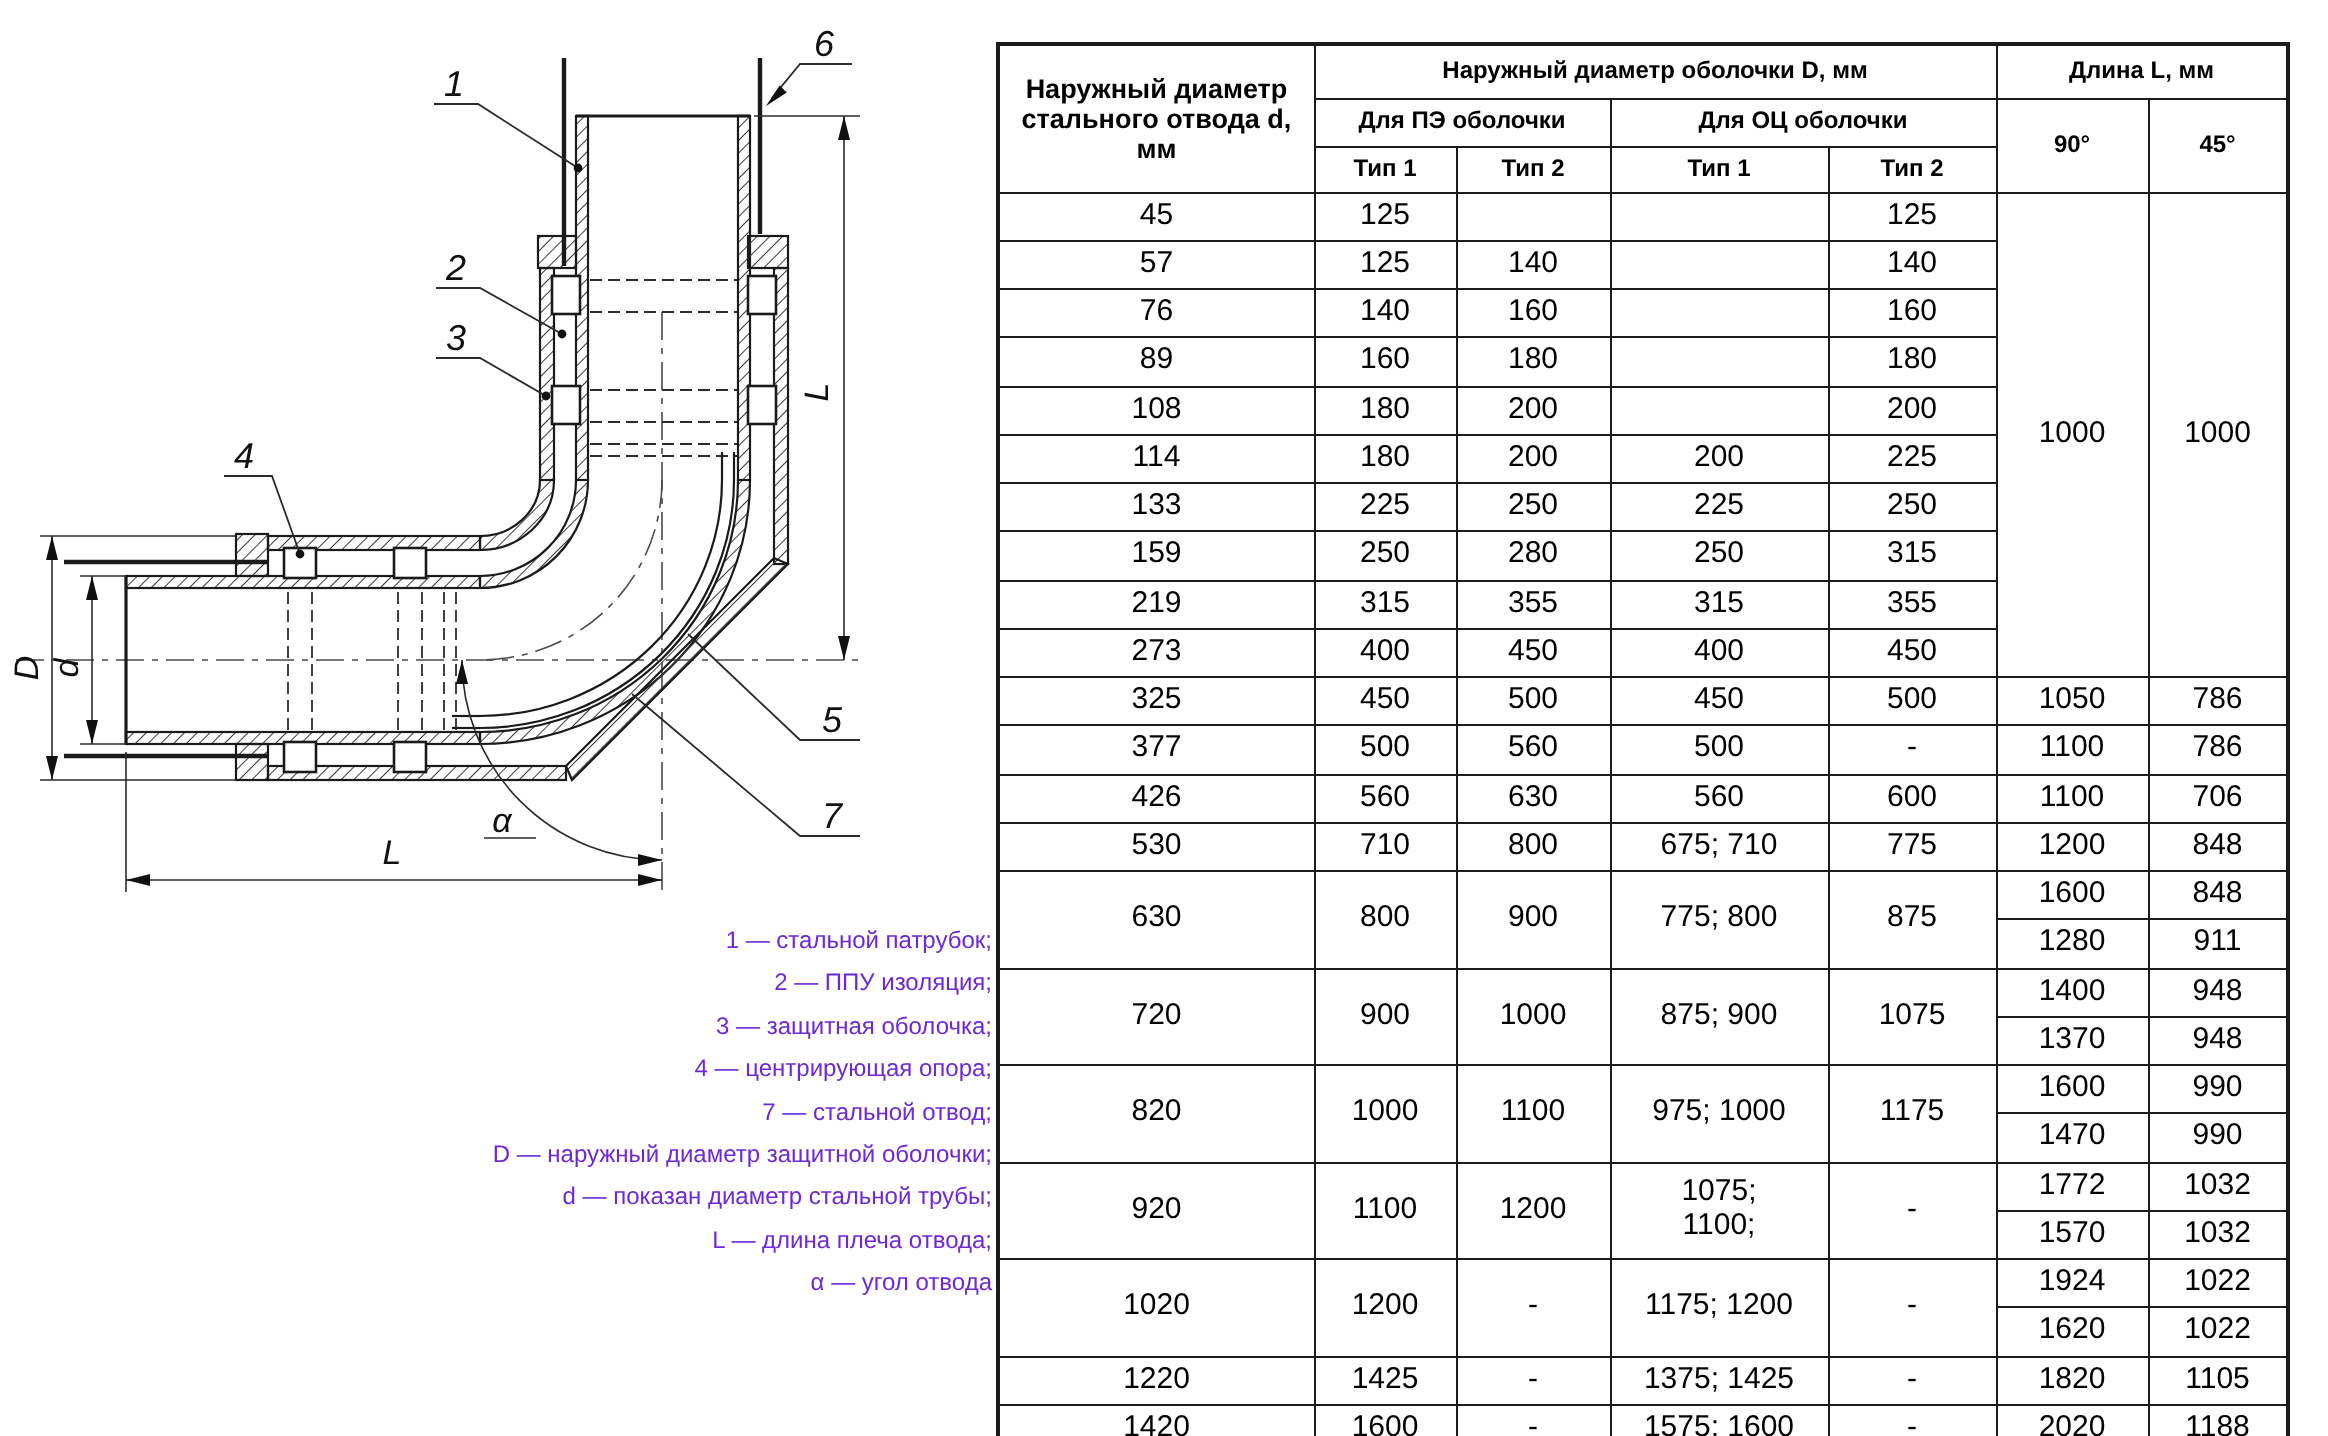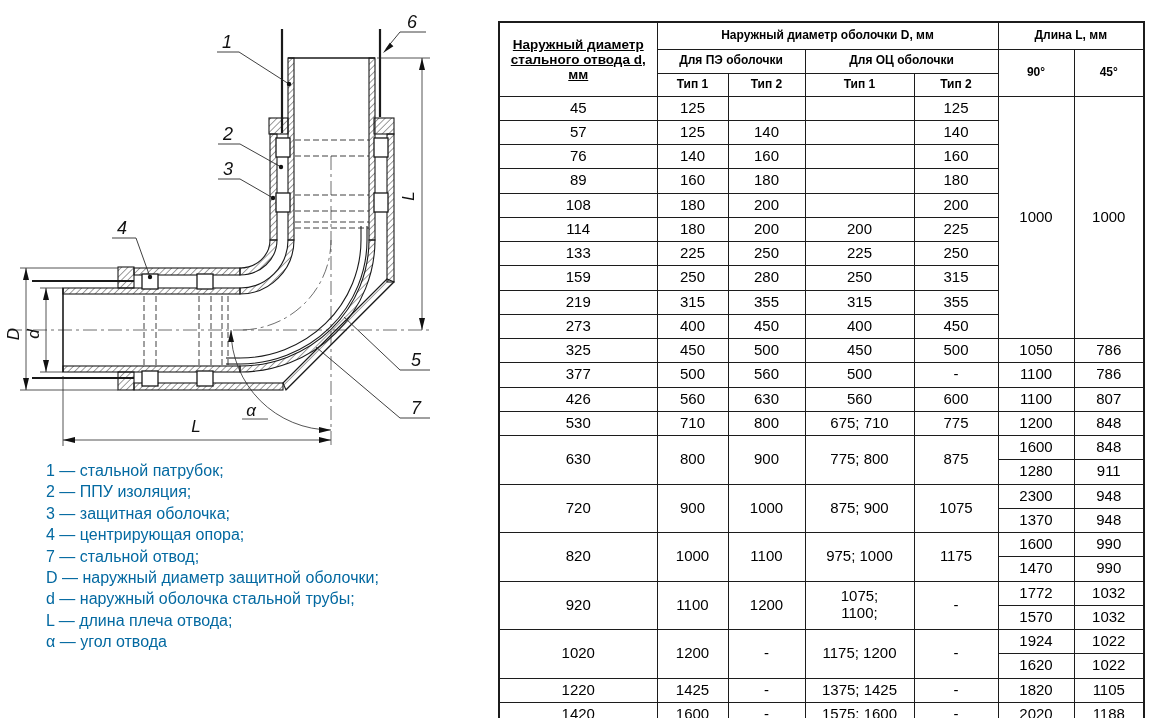--- a/index.html
+++ b/index.html
@@ -1,27 +1,27 @@
 <!DOCTYPE html>
 <html><head>
 <meta charset="utf-8">
 <style>
   html,body{margin:0;padding:0;background:#fff;}
   .canvas{position:relative;width:1164px;height:718px;background:#fff;overflow:hidden;
           font-family:"Liberation Sans",sans-serif;color:#111;}
   .drawing{position:absolute;left:0;top:0;width:500px;height:718px;}
   .legend{position:absolute;left:46px;top:460px;width:450px;}
-  .legend-line{font-size:16px;line-height:21.4px;color:#0369a1;white-space:nowrap;}
+  .legend-line{font-size:12px;line-height:21.4px;color:#6d28d9;white-space:nowrap;text-align:right;}
   .tablewrap{position:absolute;left:498px;top:21px;}
   table.spec{border-collapse:collapse;table-layout:fixed;width:645px;}
   table.spec th,table.spec td{border:1.5px solid #1c1c1c;text-align:center;vertical-align:middle;
           padding:0 2px;color:#000;}
   table.spec{border:2px solid #1c1c1c;}
   table.spec th{font-size:12px;font-weight:bold;white-space:pre-line;line-height:1.12;}
-  table.spec th.c1{font-size:13.5px;text-decoration:underline;}
+  table.spec th.c1{font-size:13.5px;}
   table.spec td{font-size:15px;font-weight:400;white-space:pre-line;line-height:1.12;height:23.26px;}
   tr.h1{height:27px;} tr.h2{height:24px;} tr.h3{height:23px;}
   svg text{font-family:"Liberation Sans",sans-serif;}
   .callout{font-style:italic;font-size:18px;fill:#111;}
   .dimlbl{font-style:italic;font-size:17px;fill:#111;}
 </style>
 </head>
 <body>
 
 <div class="canvas">
@@ -187,21 +187,21 @@
   </svg>
   </div>
 
   <div class="legend">
       <div class="legend-line">1 — стальной патрубок;</div>
       <div class="legend-line">2 — ППУ изоляция;</div>
       <div class="legend-line">3 — защитная оболочка;</div>
       <div class="legend-line">4 — центрирующая опора;</div>
       <div class="legend-line">7 — стальной отвод;</div>
       <div class="legend-line">D — наружный диаметр защитной оболочки;</div>
-      <div class="legend-line">d — наружный оболочка стальной трубы;</div>
+      <div class="legend-line">d — показан диаметр стальной трубы;</div>
       <div class="legend-line">L — длина плеча отвода;</div>
       <div class="legend-line">α — угол отвода</div>
     </div>
 
   <div class="tablewrap">
     <table class="spec">
       <colgroup>
         <col style="width:158px">
           <col style="width:71px">
           <col style="width:77px">
@@ -321,21 +321,21 @@
             <td>1100</td>
             <td>786</td>
           </tr>
           <tr>
             <td>426</td>
             <td>560</td>
             <td>630</td>
             <td>560</td>
             <td>600</td>
             <td>1100</td>
-            <td>807</td>
+            <td>706</td>
           </tr>
           <tr>
             <td>530</td>
             <td>710</td>
             <td>800</td>
             <td>675; 710</td>
             <td>775</td>
             <td>1200</td>
             <td>848</td>
           </tr>
@@ -351,21 +351,21 @@
           <tr>
             <td>1280</td>
             <td>911</td>
           </tr>
           <tr>
             <td rowspan="2">720</td>
             <td rowspan="2">900</td>
             <td rowspan="2">1000</td>
             <td rowspan="2">875; 900</td>
             <td rowspan="2">1075</td>
-            <td>2300</td>
+            <td>1400</td>
             <td>948</td>
           </tr>
           <tr>
             <td>1370</td>
             <td>948</td>
           </tr>
           <tr>
             <td rowspan="2">820</td>
             <td rowspan="2">1000</td>
             <td rowspan="2">1100</td>

